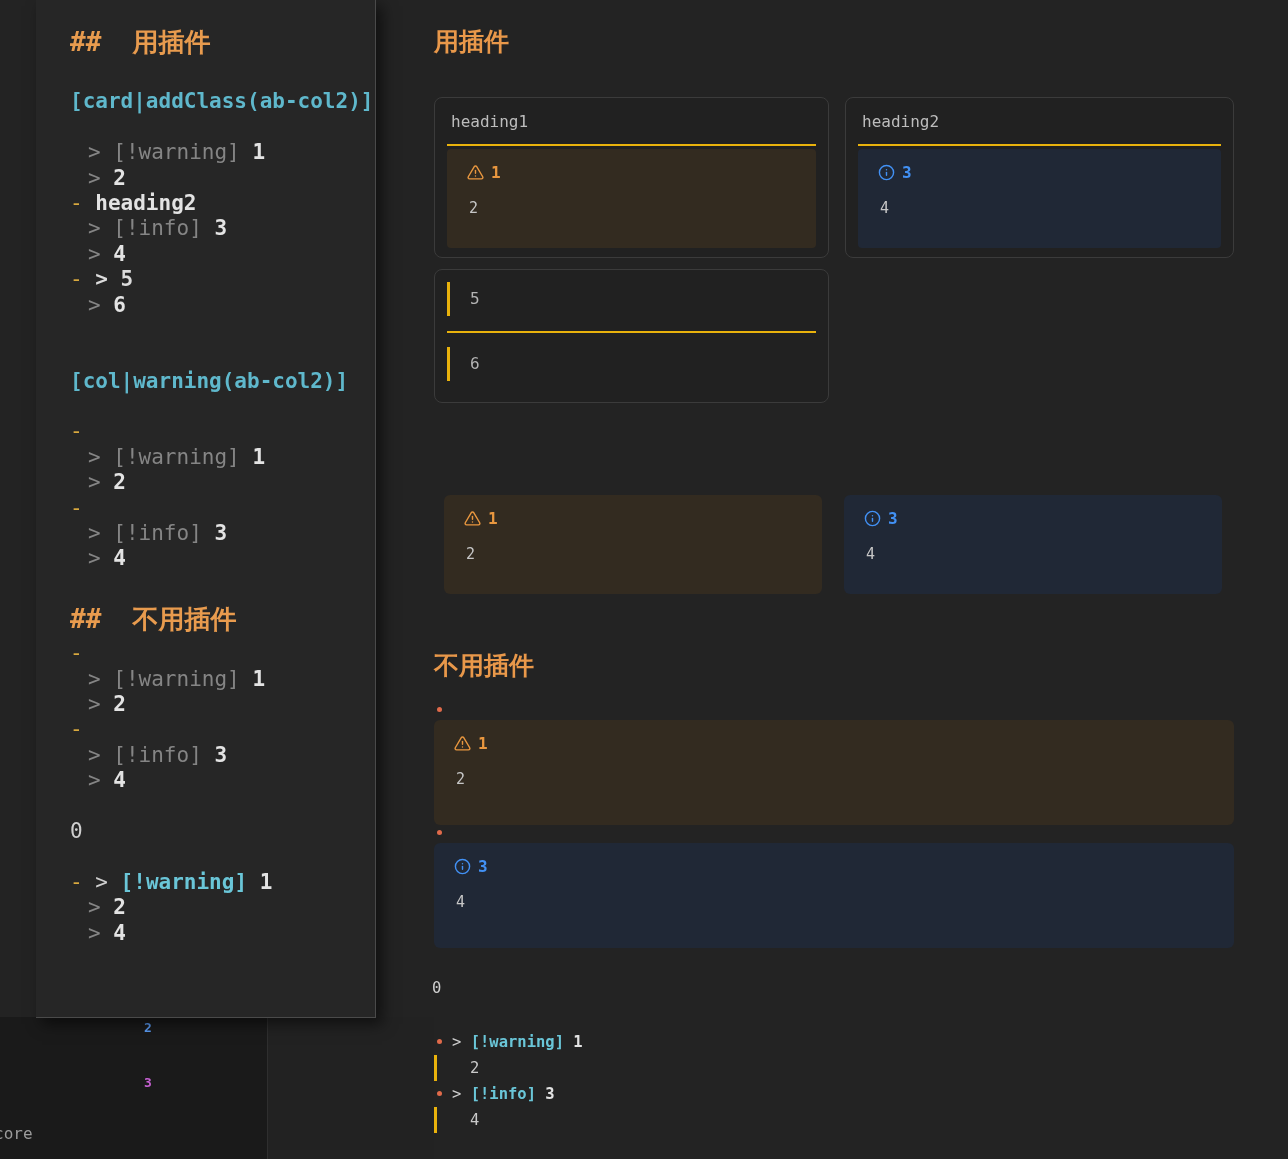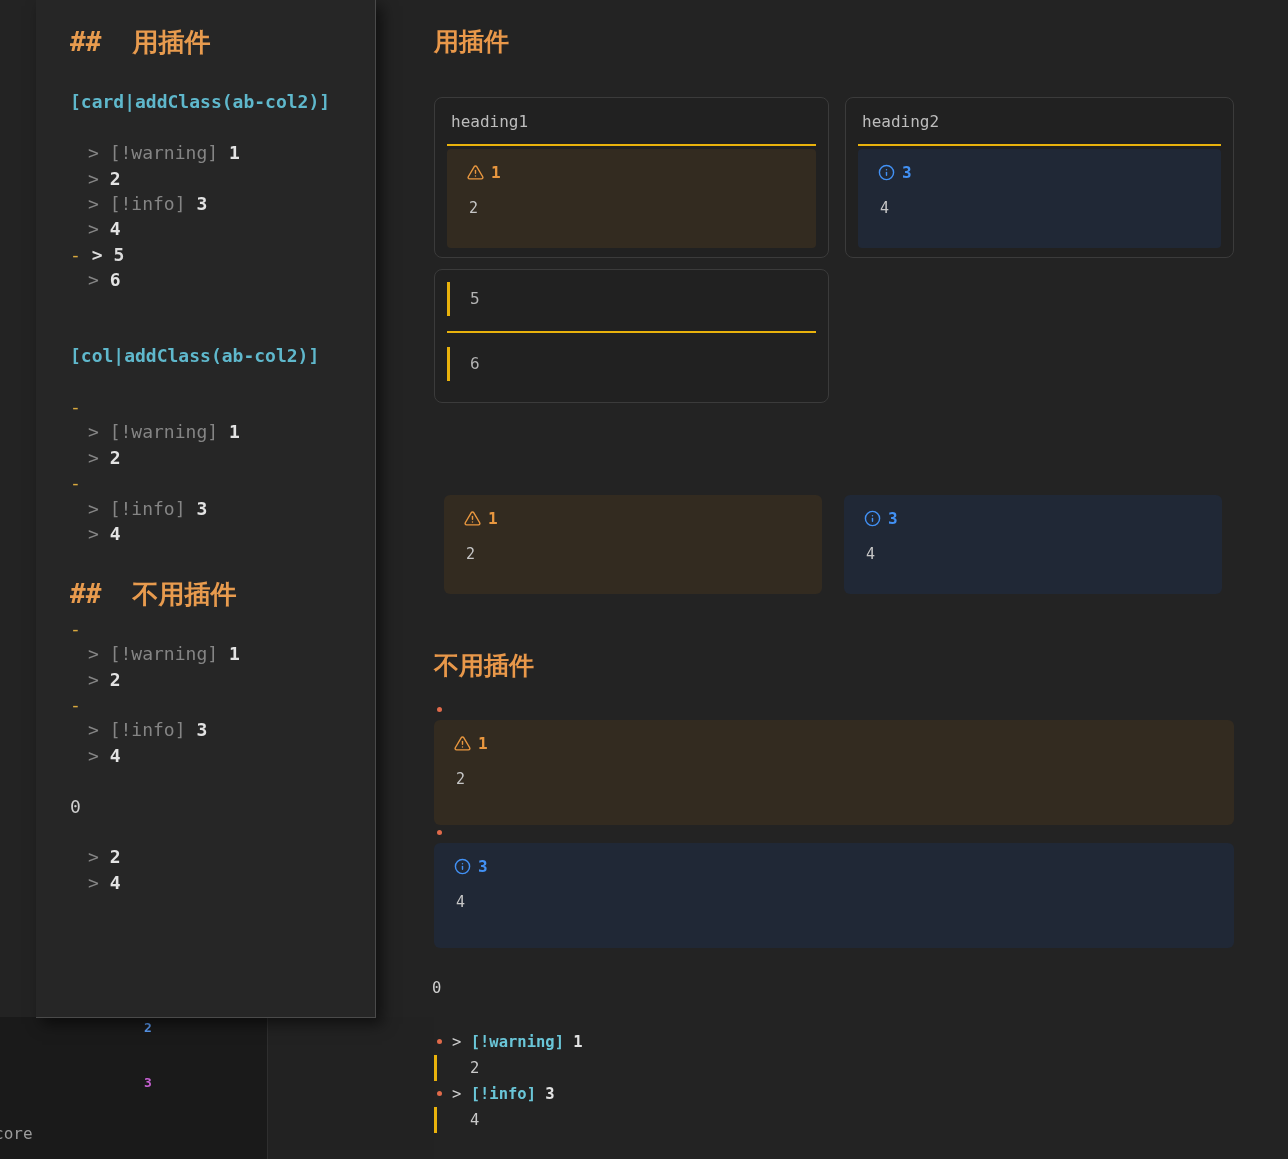--- a/index.html
+++ b/index.html
@@ -13,21 +13,21 @@
                     background:#1a1a1a; border-right:1px solid #2f2f2f; }
   .bg-linenum { position:absolute; font-size:13px; font-weight:bold; }
   .bg-linenum.n2 { left:144px; top:3px; color:#5b9cf5; }
   .bg-linenum.n3 { left:144px; top:58px; color:#c45fd0; }
   .bg-status { position:absolute; left:-6px; top:107px; color:#9c9c9c; font-size:16px; }
 
   
   .popup { position:absolute; left:0; top:0; width:340px; height:1018px;
            background:#262626; border-right:1px solid #4a4a4a; border-bottom:1px solid #4a4a4a;
            box-shadow:6px 6px 14px rgba(0,0,0,0.55); padding:20px 6px 0 34px; overflow:hidden;margin-left:36px; }
-  .ln { height:25.4px; line-height:25.4px; font-size:18px; white-space:pre; color:#cfcfcf; }
+  .ln { height:25.4px; line-height:25.4px; font-size:21px; white-space:pre; color:#cfcfcf; }
   .ln.h2 { height:40px; line-height:40px; font-size:26px; font-weight:bold; margin:2px 0;
            font-family:"DejaVu Sans Mono", sans-serif; }
   .ln.indent { padding-left:18px; }
   .c-orange { color:#e89b4e; font-weight:bold; }
   .c-cyan   { color:#5fb8cc; font-weight:600; }
   .c-cyanb  { color:#6ac6d8; font-weight:700; }
   .c-gold   { color:#d9a93e; }
   .c-strong { color:#e3e3e3; font-weight:700; }
   .c-gray   { color:#858585; }
   .c-white  { color:#dcdcdc; font-weight:700; }
@@ -92,45 +92,47 @@
 </div>
 
 <div class="popup">
   <div id="editor-lines">
       <div class="ln h2"><span class="c-orange">##  用插件</span></div>
       <div class="ln">&nbsp;</div>
       <div class="ln code"><span class="c-cyan">[card|addClass(ab-col2)]</span></div>
       <div class="ln">&nbsp;</div>
       <div class="ln indent"><span class="c-gray">&gt; </span><span class="c-gray">[!warning] </span><span class="c-strong">1</span></div>
       <div class="ln indent"><span class="c-gray">&gt; </span><span class="c-strong">2</span></div>
+      <div class="ln"><span class="c-gold">- </span><span class="c-strong">heading2</span></div>
       <div class="ln indent"><span class="c-gray">&gt; </span><span class="c-gray">[!info] </span><span class="c-strong">3</span></div>
       <div class="ln indent"><span class="c-gray">&gt; </span><span class="c-strong">4</span></div>
       <div class="ln"><span class="c-gold">- </span><span class="c-white">&gt; </span><span class="c-white">5</span></div>
       <div class="ln indent"><span class="c-gray">&gt; </span><span class="c-strong">6</span></div>
       <div class="ln">&nbsp;</div>
       <div class="ln">&nbsp;</div>
-      <div class="ln code"><span class="c-cyan">[col|addClass(ab-col2)]</span></div>
+      <div class="ln code"><span class="c-cyan">[col|warning(ab-col2)]</span></div>
       <div class="ln">&nbsp;</div>
       <div class="ln"><span class="c-gold">-</span></div>
       <div class="ln indent"><span class="c-gray">&gt; </span><span class="c-gray">[!warning] </span><span class="c-strong">1</span></div>
       <div class="ln indent"><span class="c-gray">&gt; </span><span class="c-strong">2</span></div>
       <div class="ln"><span class="c-gold">-</span></div>
       <div class="ln indent"><span class="c-gray">&gt; </span><span class="c-gray">[!info] </span><span class="c-strong">3</span></div>
       <div class="ln indent"><span class="c-gray">&gt; </span><span class="c-strong">4</span></div>
       <div class="ln">&nbsp;</div>
       <div class="ln h2"><span class="c-orange">##  不用插件</span></div>
       <div class="ln"><span class="c-gold">-</span></div>
       <div class="ln indent"><span class="c-gray">&gt; </span><span class="c-gray">[!warning] </span><span class="c-strong">1</span></div>
       <div class="ln indent"><span class="c-gray">&gt; </span><span class="c-strong">2</span></div>
       <div class="ln"><span class="c-gold">-</span></div>
       <div class="ln indent"><span class="c-gray">&gt; </span><span class="c-gray">[!info] </span><span class="c-strong">3</span></div>
       <div class="ln indent"><span class="c-gray">&gt; </span><span class="c-strong">4</span></div>
       <div class="ln">&nbsp;</div>
       <div class="ln"><span class="c-plain">0</span></div>
       <div class="ln">&nbsp;</div>
+      <div class="ln"><span class="c-gold">- </span><span class="c-lt">&gt; </span><span class="c-cyanb">[!warning]</span><span class="c-lt"> </span><span class="c-strong">1</span></div>
       <div class="ln indent"><span class="c-gray">&gt; </span><span class="c-strong">2</span></div>
       <div class="ln indent"><span class="c-gray">&gt; </span><span class="c-strong">4</span></div>
     </div>
 </div>
 
 <div class="preview">
 
   <h2 class="preview-h2 h2-first">用插件</h2>
 
   <div class="cards-row">

